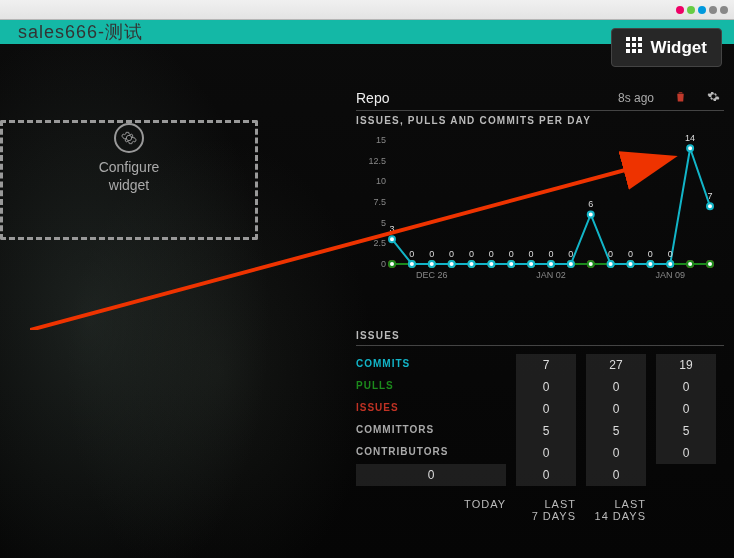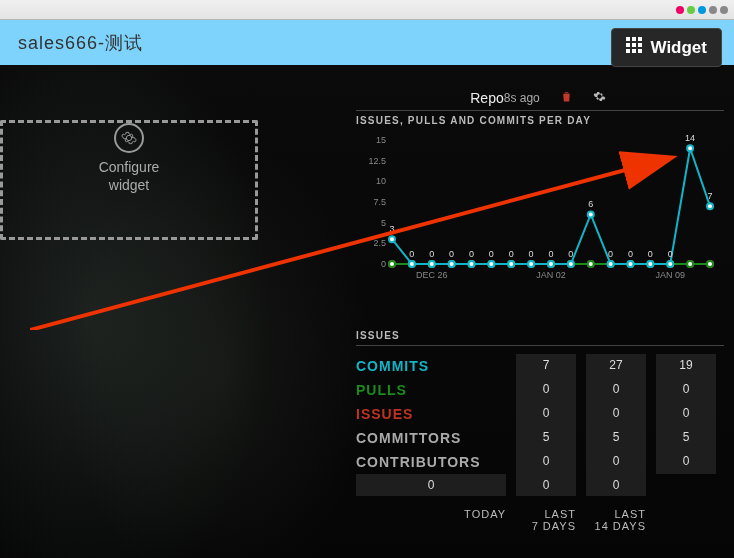--- a/index.html
+++ b/index.html
@@ -1,37 +1,37 @@
 <!DOCTYPE html>
 <html><head>
 <meta charset="utf-8">
 <style>
 *{box-sizing:border-box;margin:0;padding:0}
 body{width:734px;height:558px;font-family:"Segoe UI",Arial,sans-serif;background:#141414;overflow:hidden;color:#fff}
 .browser-chrome{height:20px;background:linear-gradient(#f0f0f0,#e4e4e4);border-bottom:1px solid #b5b5b5;display:flex;align-items:center;justify-content:flex-end;padding:0 6px}
 .chrome-dot{width:8px;height:8px;border-radius:50%;margin-left:3px}
 .dashboard{position:relative;background:#0d0d0d;height:538px;overflow:hidden}
 .bg-photo{position:absolute;inset:0;background:radial-gradient(ellipse 300px 500px at 90px 300px,rgba(90,110,100,.25),transparent 60%),radial-gradient(ellipse 280px 420px at 220px 350px,rgba(70,80,70,.2),transparent 55%),linear-gradient(#0b0b0b,#050505)}
-.header{position:relative;background:#7dd3fc;color:#333;height:45px;display:flex;align-items:center;padding:0 18px;font-size:18px;font-weight:300;letter-spacing:1px}
+.header{position:relative;background:#14b8a6;color:#333;height:24px;display:flex;align-items:center;padding:0 18px;font-size:18px;font-weight:300;letter-spacing:1px}
 .widget-btn{position:absolute;right:12px;top:8px;background:#272727;border:1px solid #444;border-radius:4px;color:#fff;font-size:17px;font-weight:700;padding:8px 14px;display:flex;align-items:center;gap:8px;cursor:pointer}
 .widget-btn svg{width:16px;height:16px;fill:#fff}
 .config-box{position:absolute;left:0;top:100px;width:258px;height:120px;border:3px dashed #999;border-radius:2px;display:flex;flex-direction:column;align-items:center;justify-content:flex-start;color:#aaa;font-size:14px;gap:6px;cursor:pointer}
 .config-box .gear{width:30px;height:30px;border:2px solid #999;border-radius:50%;display:flex;align-items:center;justify-content:center}
 .config-box .gear svg{width:16px;height:16px;fill:#999}
 .panel{position:absolute;left:356px;top:70px;right:10px}
-.panel-head{display:flex;align-items:center;justify-content:center;padding-right:4px}
+.panel-head{display:flex;align-items:center;justify-content:space-between;padding-right:4px}
 .panel-title{font-size:14px;color:#eee}
 .panel-meta{display:flex;align-items:center;gap:20px;font-size:12px;color:#aaa}
 .panel-meta svg{width:13px;height:13px;cursor:pointer}
 .subhead{margin-top:2px;font-size:10px;letter-spacing:1.2px;color:#bbb;font-weight:700}
 .chart{position:relative;height:160px;margin-top:8px}
 .arrow{position:absolute;left:30px;top:110px;width:680px;height:200px;z-index:5;pointer-events:none}
 .summary{margin-top:36px}
 .tbl{display:grid;grid-template-columns:150px 60px 60px 60px;gap:0 10px;margin-top:8px;font-size:12px}
-.tbl .lab{font-weight:700;letter-spacing:1px;font-size:14px;padding:4px 0;text-align:left}
+.tbl .lab{font-weight:700;letter-spacing:1px;font-size:10px;padding:4px 0;text-align:left}
 .tbl .c-commits{color:#12b5c8}
 .tbl .c-pulls{color:#1c8a1c}
 .tbl .c-issues{color:#c03224}
 .tbl .c-other{color:#aaa}
 .tbl .cell{background:rgba(60,60,60,.45);padding:4px 0;text-align:center;color:#ddd}
 .tbl .foot{font-size:11px;letter-spacing:1px;color:#bbb;text-align:right;padding-top:12px}
 .hr{border:none;border-top:1px solid #444;margin:4px 0}
 svg text{font-family:inherit}
 </style>
 </head>

